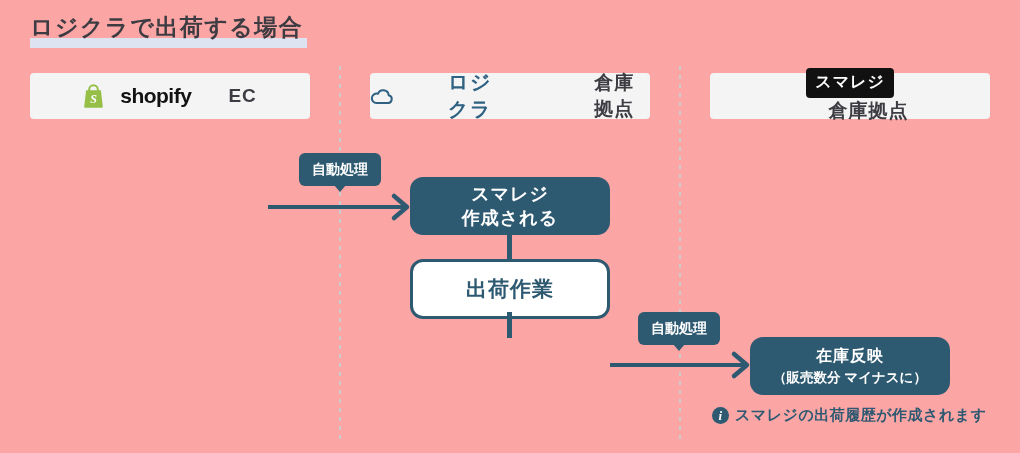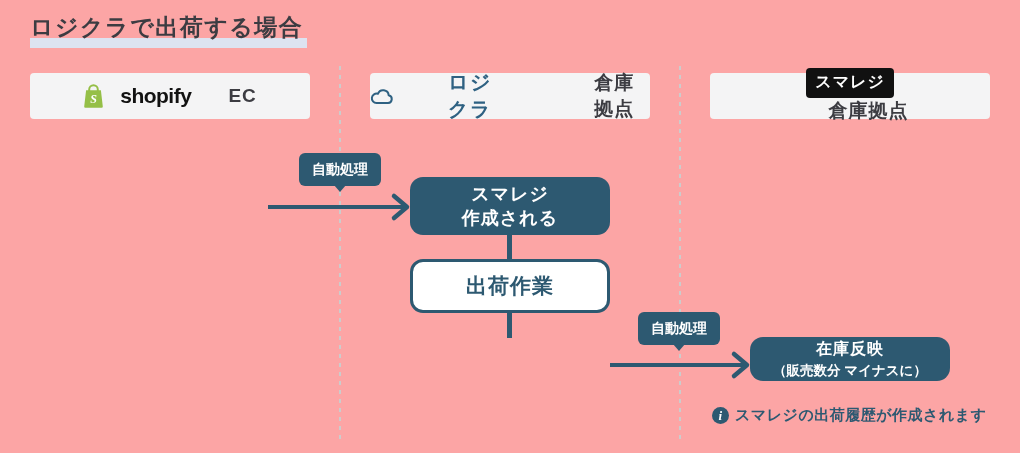--- a/index.html
+++ b/index.html
@@ -97,37 +97,37 @@
     <span>自動処理</span>
   </div>
 
   <div class="node filled" style="left:410px;top:177px;width:200px;height:58px;">
     <span class="mid">スマレジ</span>
     <span class="mid">作成される</span>
   </div>
 
   <div class="connector" style="left:507px;top:234px;height:26px;"></div>
 
-  <div class="node outline" style="left:410px;top:259px;width:200px;height:54px;">
+  <div class="node outline" style="left:410px;top:259px;width:200px;height:60px;">
     <span class="big">出荷作業</span>
   </div>
 
   <div class="connector" style="left:507px;top:312px;height:26px;"></div>
 
 
   <svg class="arrow-svg" style="left:607px;top:348px;" width="146" height="34">
     <line x1="3" y1="17" x2="138" y2="17" stroke="#2d5971" stroke-width="4"></line>
     <polyline points="127,6 140,17 127,28" fill="none" stroke="#2d5971" stroke-width="4.5" stroke-linecap="round" stroke-linejoin="round"></polyline>
   </svg>
 
   <div class="bubble" style="left:638px;top:312px;">
     <span>自動処理</span>
   </div>
 
-  <div class="node filled" style="left:750px;top:337px;width:200px;height:44px;">
+  <div class="node filled" style="left:750px;top:337px;width:200px;height:58px;">
     <span class="sm1">在庫反映</span>
     <span class="sm2">（販売数分 マイナスに）</span>
   </div>
 
   <div class="note">
     <span class="info-circle">i</span>
     <span>スマレジの出荷履歴が作成されます</span>
   </div>
 
 </div>

